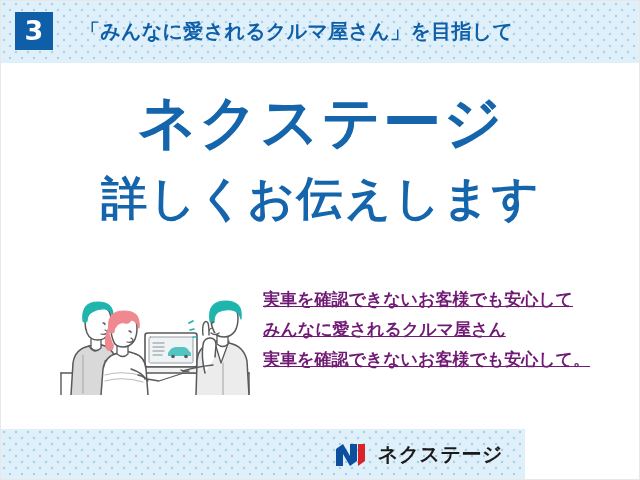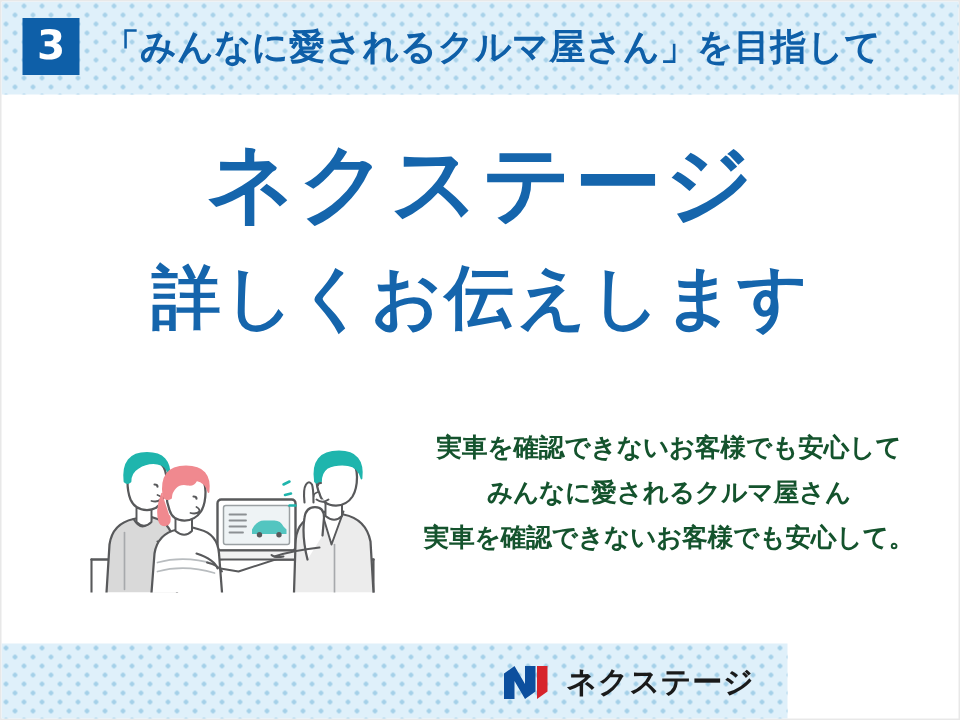--- a/index.html
+++ b/index.html
@@ -47,22 +47,22 @@
     background: #0e5fa8;
     color: #ffffff;
     font-size: 27px;
     font-weight: bold;
     line-height: 38px;
     text-align: center;
     letter-spacing: 0;
     flex: 0 0 auto;
   }
   .header-title {
-    margin-left: 16px;
-    font-size: 24px;
+    margin-left: 27px;
+    font-size: 20px;
     font-weight: bold;
     color: #0e5fa8;
     white-space: nowrap;
     letter-spacing: 0.3px;
   }
 
   
   .headline {
     position: absolute;
     left: 0;
@@ -93,25 +93,26 @@
     width: 210px;
     height: 118px;
   }
 
   
   .body-copy {
     position: absolute;
     left: 262px;
     top: 283px;
     width: 366px;
-    color: #14532d;
+    color: #701a75;
     font-size: 17px;
     line-height: 30px;
     font-weight: bold;
-    text-align: center;
+    text-align: left;
+    text-decoration: underline;
   }
   .body-copy .bl {
     display: block;
     white-space: nowrap;
   }
 
   
   .footer-band {
     position: absolute;
     left: 0;

